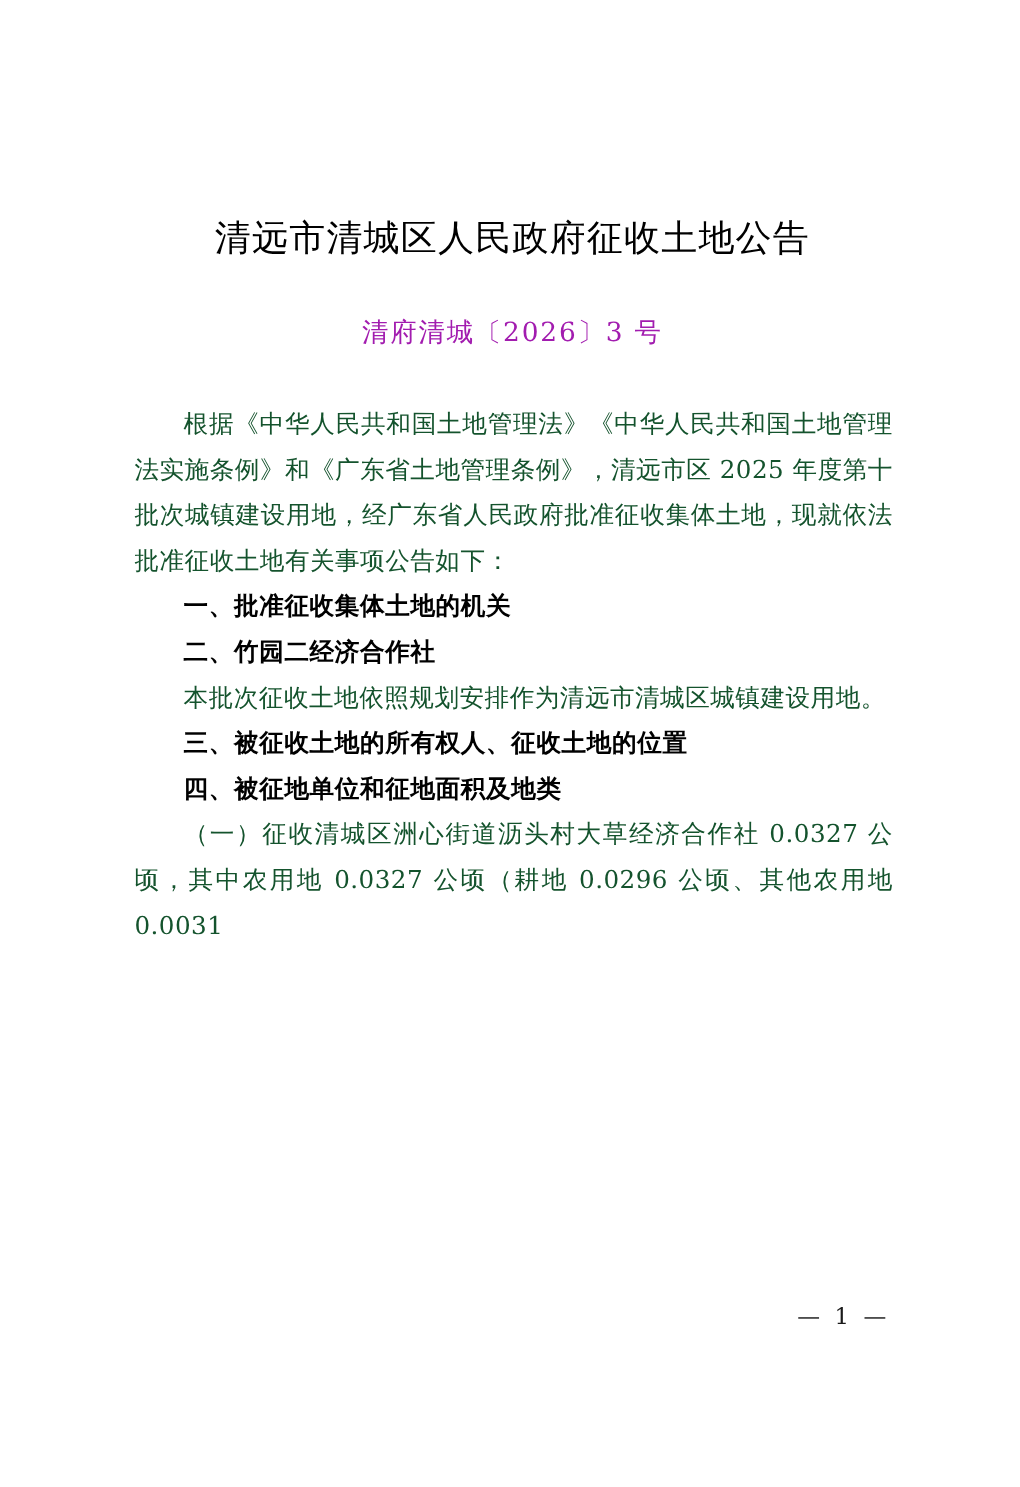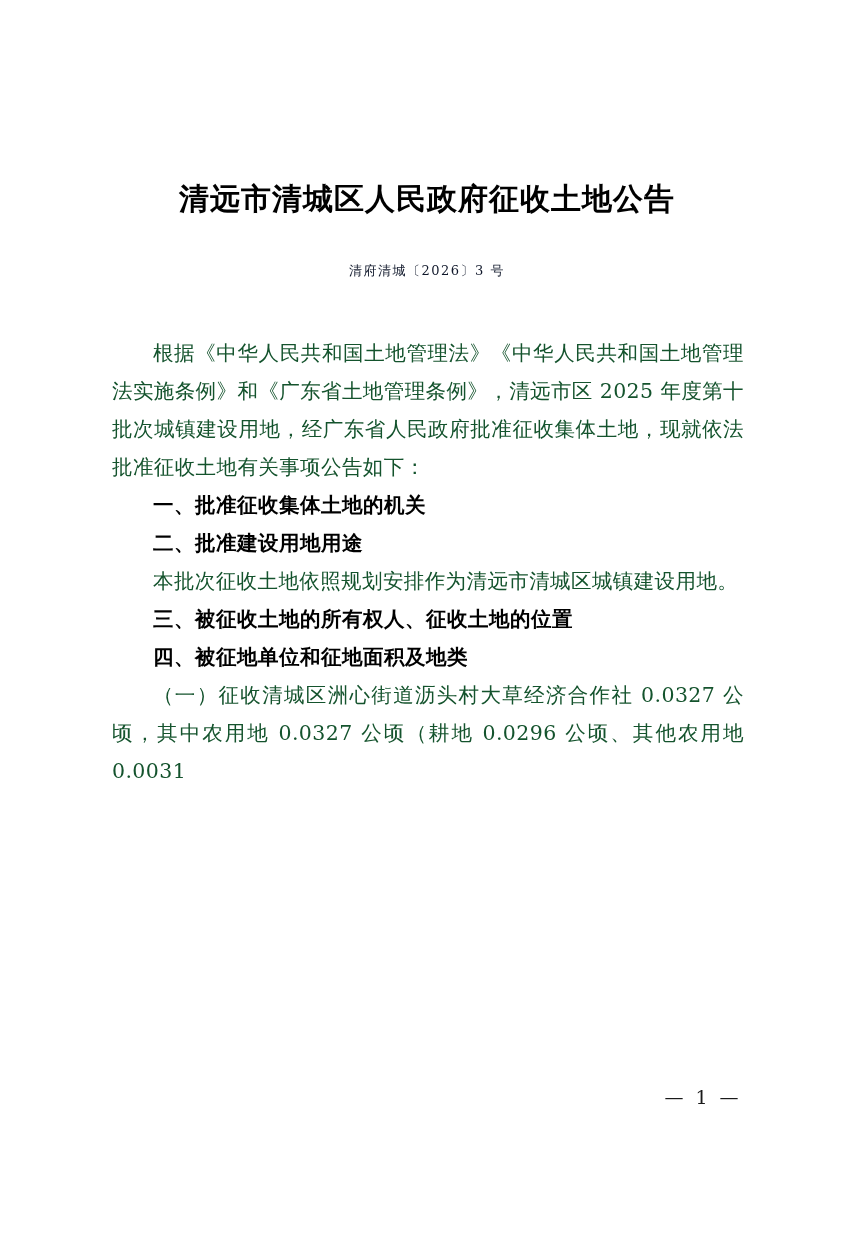--- a/index.html
+++ b/index.html
@@ -17,41 +17,41 @@
     height: 1239px;
     background: #ffffff;
     overflow: hidden;
     box-sizing: border-box;
   }
   .doc-title {
     margin: 0;
     padding: 0;
     text-align: center;
     font-family: "DejaVu Serif", "Liberation Serif", serif;
-    font-weight: 700;
+    font-weight: 400;
     font-size: 30px;
     letter-spacing: 1px;
     line-height: 1.25;
     color: #000000;
   }
   .title-block {
     position: absolute;
     left: 112px;
     top: 180px;
     width: 630px;
   }
   .doc-number {
     position: absolute;
     left: 112px;
     top: 262px;
     width: 630px;
     text-align: center;
-    font-size: 13px;
+    font-size: 22px;
     letter-spacing: 1.5px;
-    color: #0f172a;
+    color: #a21caf;
     font-family: "DejaVu Serif", "Liberation Serif", serif;
   }
   .content {
     position: absolute;
     left: 112px;
     top: 334px;
     width: 632px;
   }
   p.para {
     margin: 0 0 0 0;
@@ -99,21 +99,21 @@
 
   <div class="title-block">
     <h1 class="doc-title">清远市清城区人民政府征收土地公告</h1>
   </div>
 
   <div class="doc-number">清府清城〔2026〕3 号</div>
 
   <div class="content">
       <p class="para">根据《中华人民共和国土地管理法》《中华人民共和国土地管理法实施条例》和《广东省土地管理条例》，清远市区 2025 年度第十批次城镇建设用地，经广东省人民政府批准征收集体土地，现就依法批准征收土地有关事项公告如下：</p>
       <h2 class="section-heading">一、批准征收集体土地的机关</h2>
-      <h2 class="section-heading">二、批准建设用地用途</h2>
+      <h2 class="section-heading">二、竹园二经济合作社</h2>
       <p class="para">本批次征收土地依照规划安排作为清远市清城区城镇建设用地。</p>
       <h2 class="section-heading">三、被征收土地的所有权人、征收土地的位置</h2>
       <h2 class="section-heading">四、被征地单位和征地面积及地类</h2>
       <p class="para">（一）征收清城区洲心街道沥头村大草经济合作社 0.0327 公顷，其中农用地 0.0327 公顷（耕地 0.0296 公顷、其他农用地 0.0031</p>
     </div>
 
   <div class="page-footer">
     <span class="footer-inner">— 1 —</span>
   </div>
 

